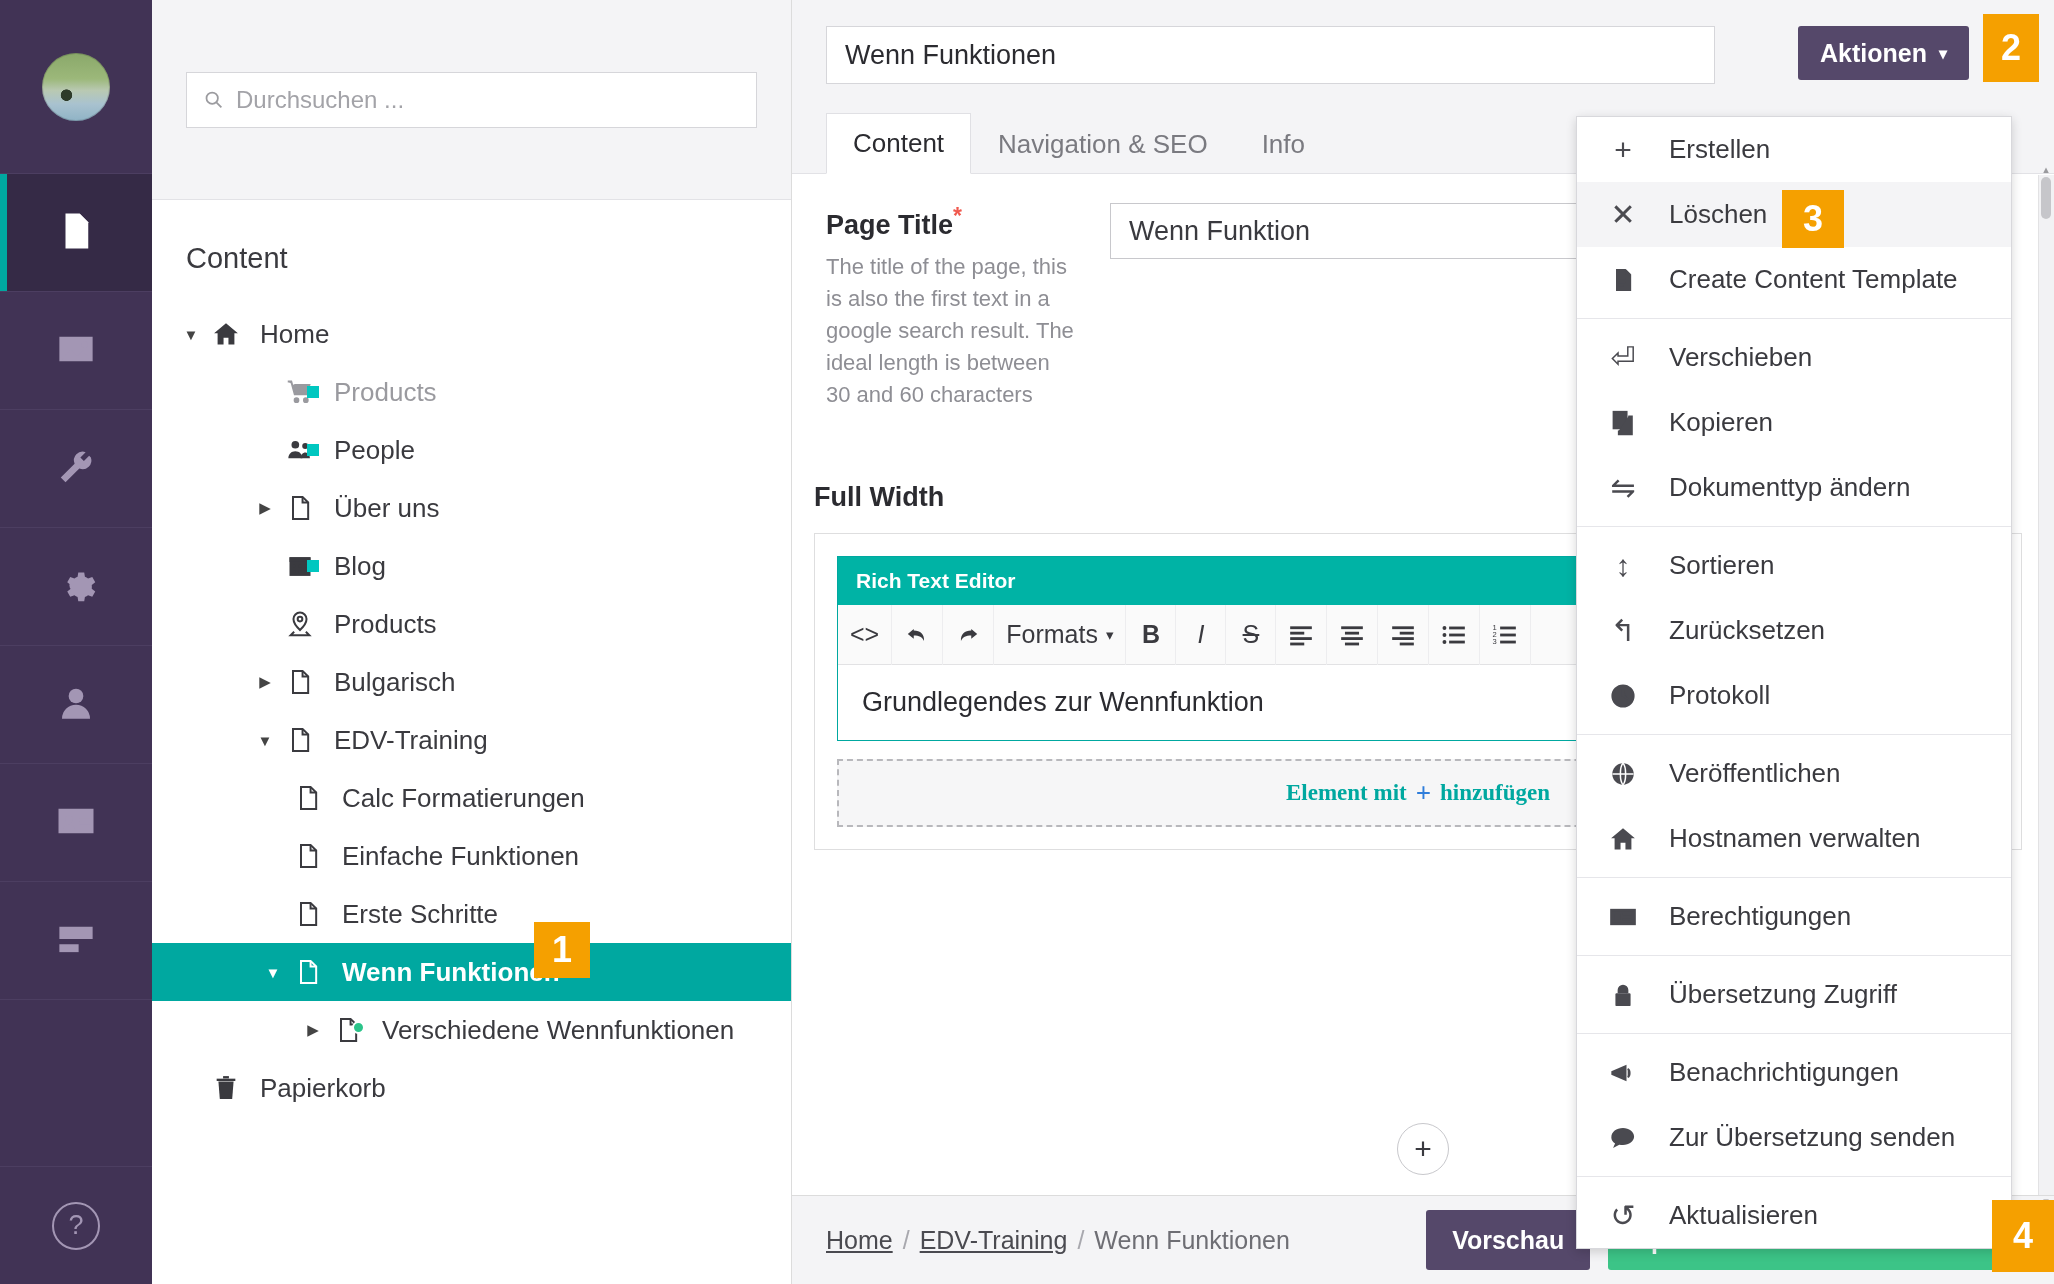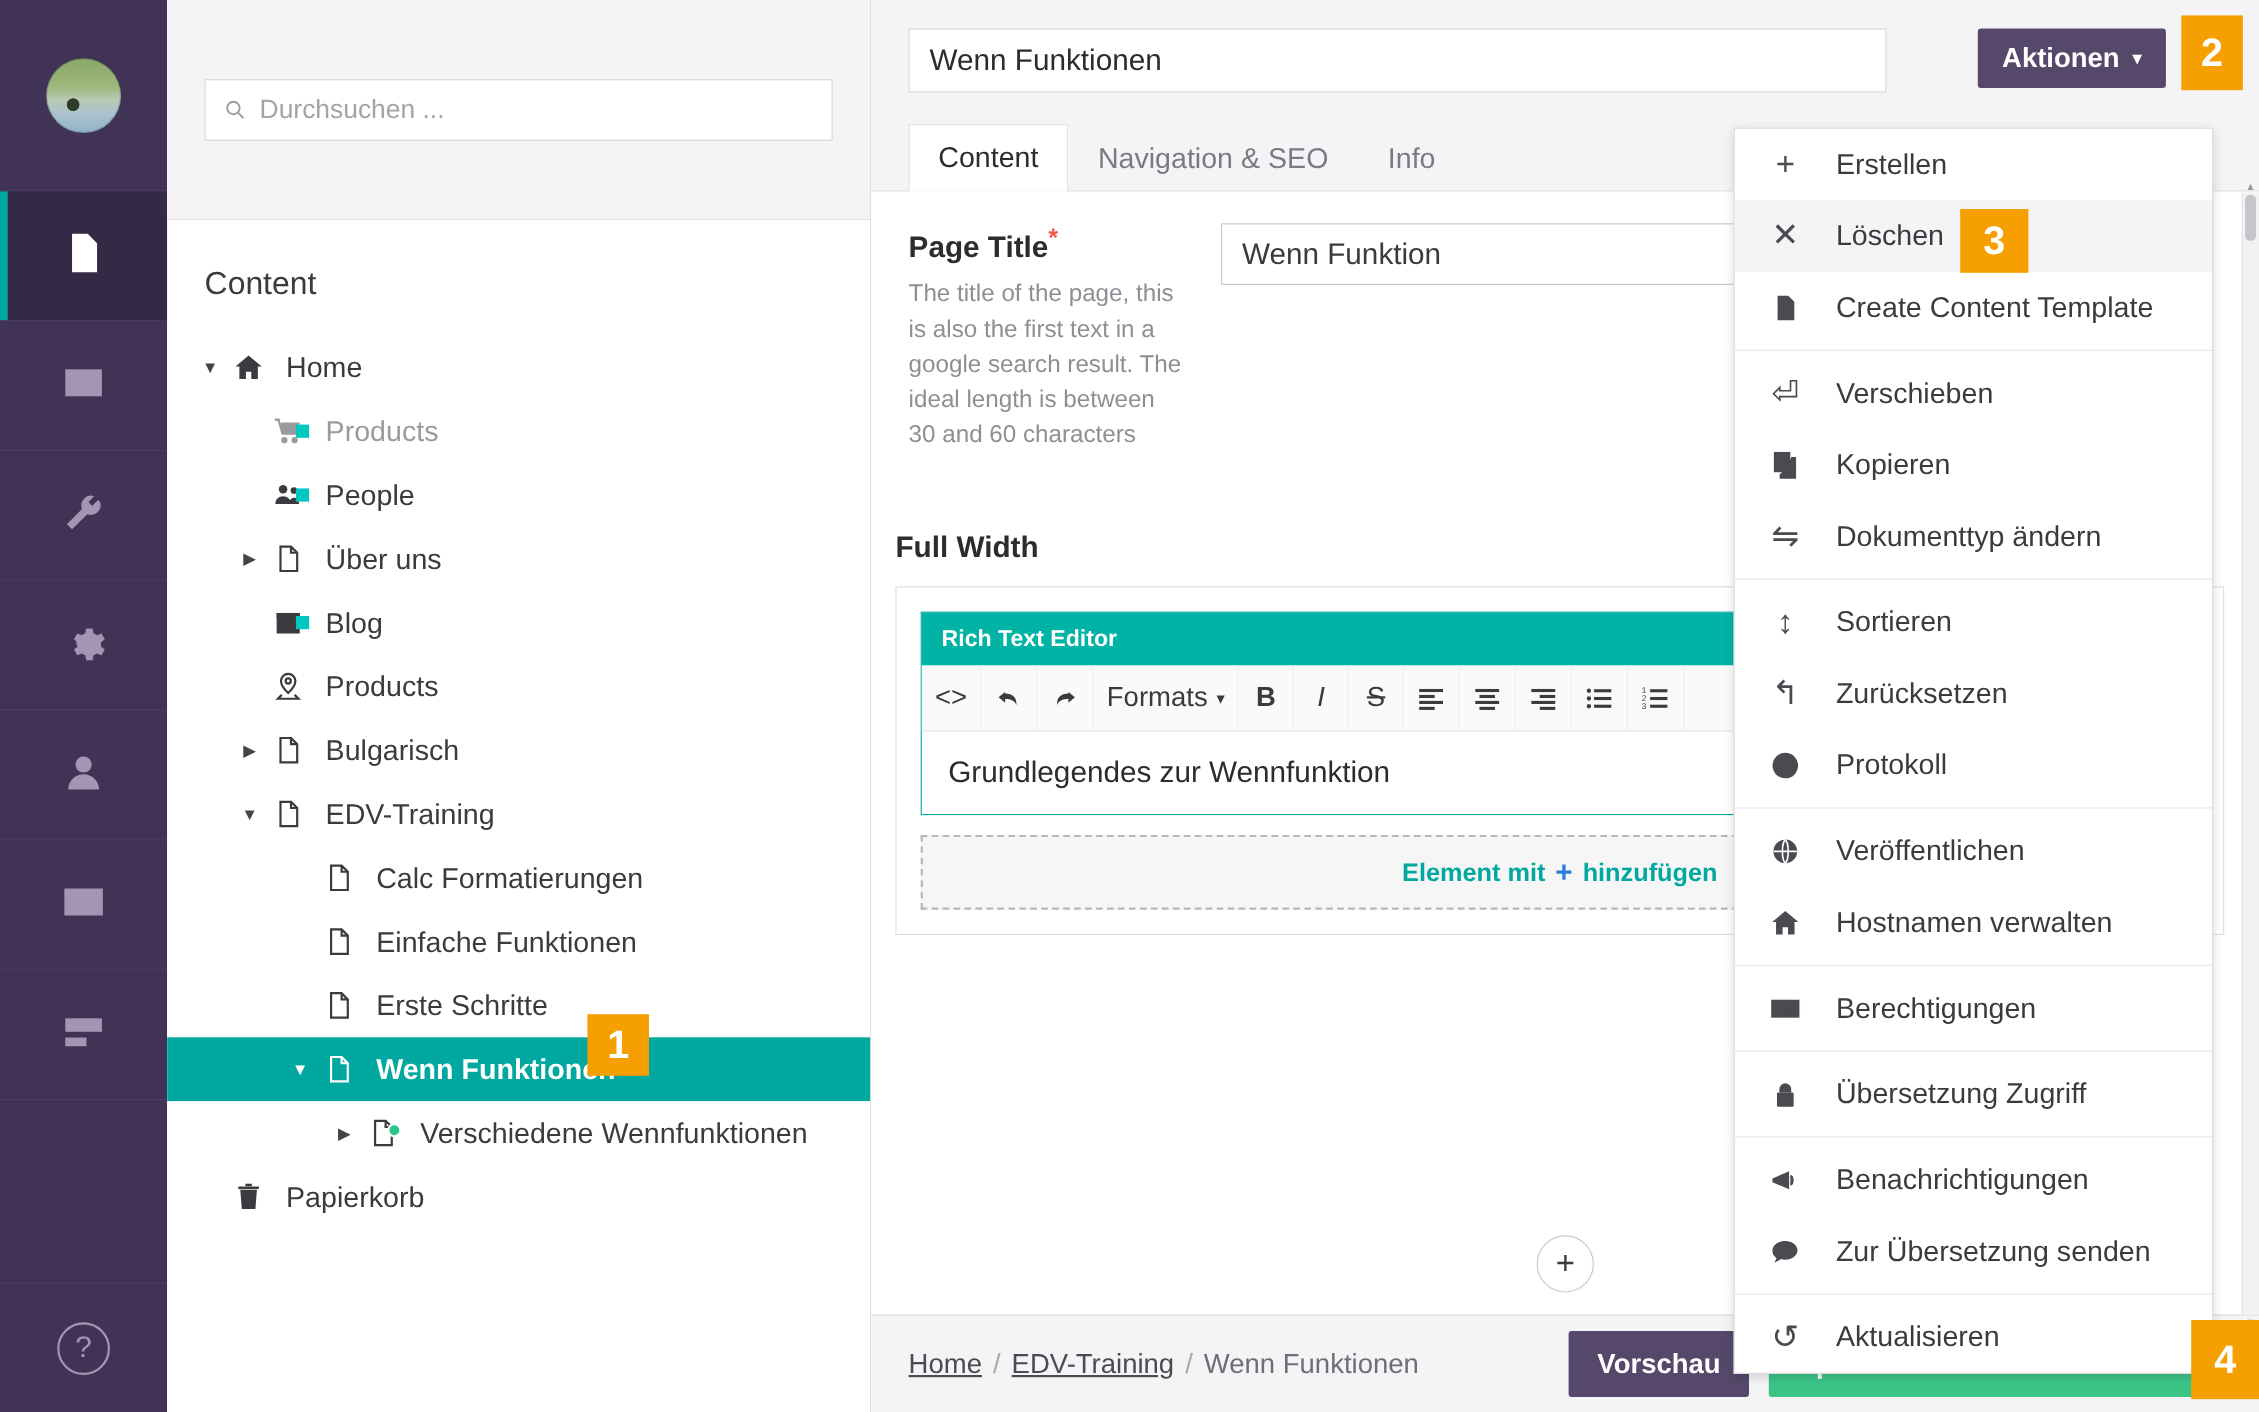--- a/index.html
+++ b/index.html
@@ -101,21 +101,21 @@
   .tnode.selected .caret { color:#fff; }
   .tnode.selected .ticon svg * { stroke:#fff; }
   .badge-dot {
     position:absolute; width:13px; height:13px; border-radius:50%;
     background:#2bc48a; border:2px solid #fff;
   }
   .badge-sq {
     position:absolute; width:12px; height:12px; background:#00c7c0;
   }
   .lvl1 { padding-left:24px; }
-  .lvl2 { padding-left:60px; }
+  .lvl2 { padding-left:60px;margin-left:38px; }
   .lvl3 { padding-left:106px; }
   .lvl4 { padding-left:146px; }
 
   
   .step {
     background:#f5a000; color:#fff; font-weight:bold;
     display:flex; align-items:center; justify-content:center;
     font-family:"Liberation Sans", sans-serif;
   }
   #step1 { position:absolute; left:534px; top:922px; width:56px; height:56px; font-size:36px; z-index:40; }
@@ -185,21 +185,21 @@
     display:flex; align-items:center; justify-content:center;
     border-right:1px solid #ededef; font-size:25px; color:#3a3a3f;
     cursor:pointer; font-family:"Liberation Sans", sans-serif;
   }
   .tbtn svg { width:26px; height:26px; }
   .tbtn svg * { fill:#3a3a3f; }
   #rte-content { padding:22px 24px; font-size:27px; color:#2b2b30; min-height:70px; }
   #add-elem {
     margin-top:18px; border:2px dashed #b8b8bc; background:#f6f6f7;
     height:68px; display:flex; align-items:center; justify-content:center;
-    color:#00a8a0; font-size:23px; font-weight:bold; cursor:pointer; gap:9px;
+    color:#00a8a0; font-size:23px; font-weight:bold; cursor:pointer; gap:9px;font-family:Liberation Serif, serif;
   }
   #add-elem .plus { color:#2f7ddb; font-size:27px; }
   #add-row {
     position:absolute; left:0; right:0; bottom:20px;
     display:flex; justify-content:center;
   }
   #add-circle {
     width:52px; height:52px; border-radius:50%;
     border:1px solid #c8c8cc; background:#fff; color:#3a3a3f;
     display:flex; align-items:center; justify-content:center;

